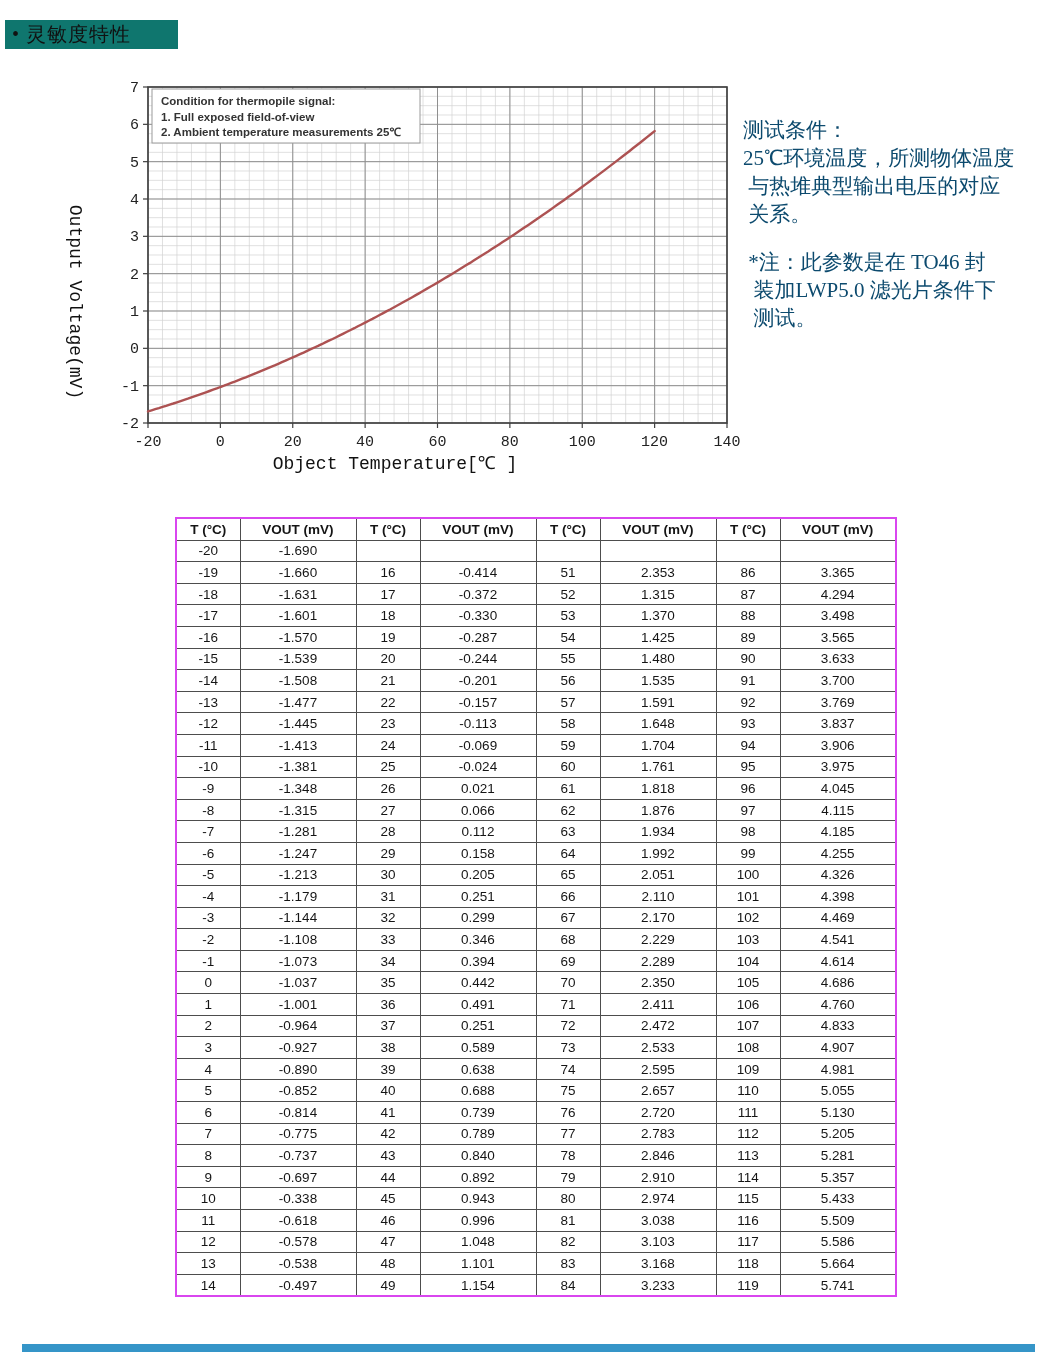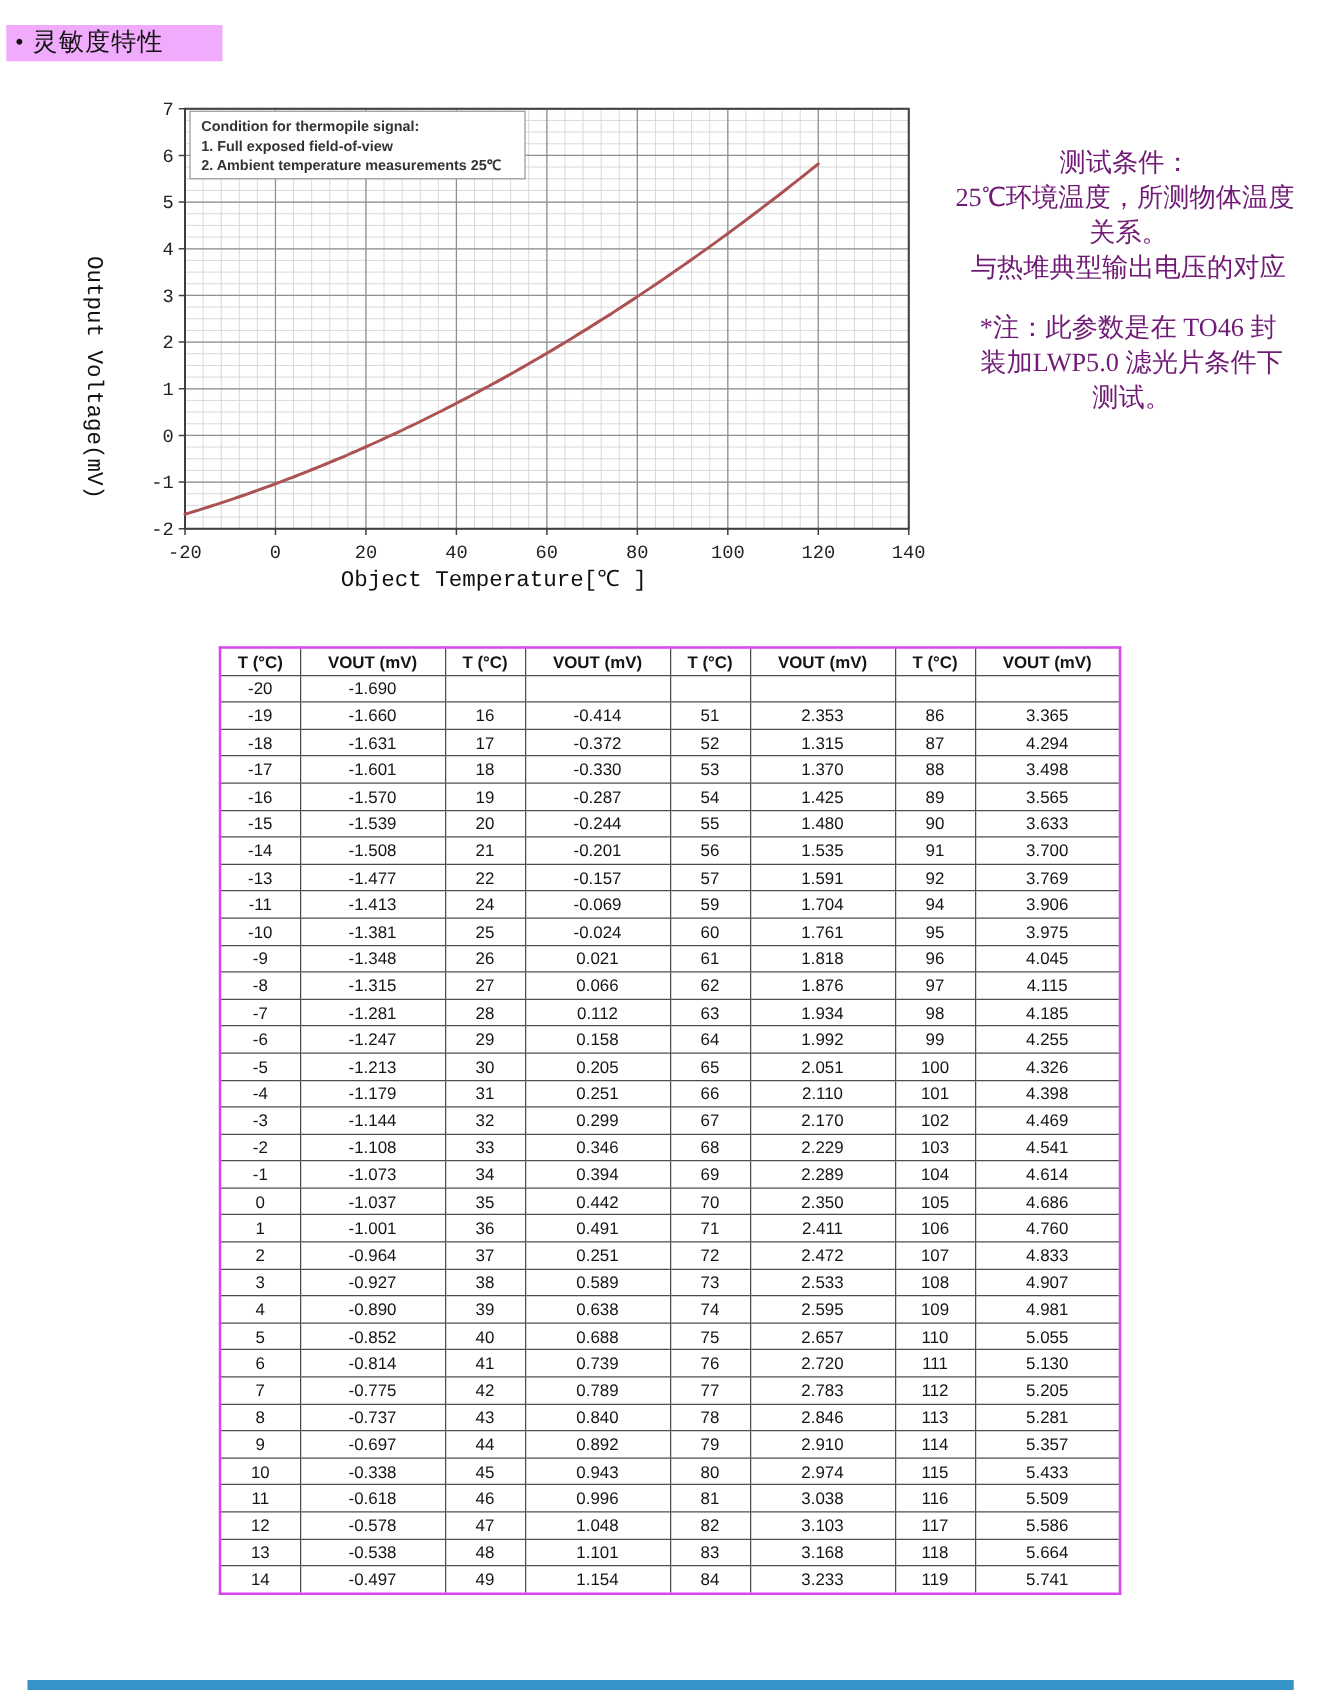--- a/index.html
+++ b/index.html
@@ -5,33 +5,33 @@
   html,body { margin:0; padding:0; }
   body {
     width:1057px; height:1355px; position:relative;
     background:#ffffff; overflow:hidden;
     font-family:"Liberation Sans", sans-serif;
     color:#111;
   }
   .title-bar {
     position:absolute; left:5px; top:20px;
     width:173px; height:29px; box-sizing:border-box;
-    background:#f0abfc;
+    background:#0f766e;
     font-family:"Liberation Serif", serif;
     font-size:20px; line-height:29px; padding-left:7px;
     color:#111; letter-spacing:1px;
   }
   .chart-figure { position:absolute; left:45px; top:72px; width:700px; height:420px; }
   .tick-label { font-family:"Liberation Mono", monospace; font-size:15px; fill:#222; }
   .axis-title { font-family:"Liberation Mono", monospace; font-size:18px; fill:#111; }
   .anno-text  { font-family:"Liberation Sans", sans-serif; font-size:11.5px; fill:#333; font-weight:bold; }
   .notes {
     position:absolute; left:743px; top:116px; width:314px;
     font-family:"Liberation Serif", serif;
-    font-size:21px; line-height:28px; color:#701a75;text-align:center;
+    font-size:21px; line-height:28px; color:#0c4a6e;
   }
   .note-line { white-space:pre; min-height:20px; }
   .data-table {
     position:absolute; left:175px; top:517px;
     border-collapse:collapse; table-layout:fixed;
     font-size:13.5px; color:#151515;
     border:2px solid #d946ef;
   }
   .data-table th, .data-table td {
     border:1px solid #4d4d4d; height:20.6px; padding:0;
@@ -194,22 +194,22 @@
       <text x="116" y="64" class="anno-text">2.  Ambient temperature measurements 25℃</text>
       <text x="350" y="397" text-anchor="middle" class="axis-title">Object Temperature[℃ ]</text>
       <text x="25" y="230" text-anchor="middle" class="axis-title" transform="rotate(90 25 230)">Output Voltage(mV)</text>
       <polyline points="103.0,339.4 106.6,338.3 110.2,337.2 113.9,336.1 117.5,334.9 121.1,333.8 124.7,332.6 128.3,331.5 131.9,330.3 135.6,329.1 139.2,327.9 142.8,326.7 146.4,325.4 150.0,324.2 153.7,322.9 157.3,321.6 160.9,320.3 164.5,319.0 168.1,317.7 171.8,316.4 175.4,315.0 179.0,313.7 182.6,312.3 186.2,310.9 189.8,309.6 193.5,308.1 197.1,306.7 200.7,305.3 204.3,303.8 207.9,302.4 211.6,300.9 215.2,299.4 218.8,297.9 222.4,296.4 226.0,294.9 229.7,293.4 233.3,291.8 236.9,290.2 240.5,288.7 244.1,287.0 247.8,285.4 251.4,283.8 255.0,282.2 258.6,280.6 262.2,278.9 265.8,277.2 269.5,275.5 273.1,273.9 276.7,272.2 280.3,270.4 283.9,268.7 287.6,267.0 291.2,265.2 294.8,263.4 298.4,261.6 302.0,259.8 305.6,258.0 309.3,256.2 312.9,254.3 316.5,252.5 320.1,250.6 323.7,248.7 327.4,246.9 331.0,245.0 334.6,243.0 338.2,241.1 341.8,239.1 345.5,237.2 349.1,235.2 352.7,233.3 356.3,231.3 359.9,229.3 363.6,227.2 367.2,225.2 370.8,223.1 374.4,221.1 378.0,219.0 381.6,216.9 385.3,214.8 388.9,212.7 392.5,210.6 396.1,208.5 399.7,206.3 403.4,204.1 407.0,202.0 410.6,199.8 414.2,197.6 417.8,195.3 421.4,193.1 425.1,190.9 428.7,188.6 432.3,186.3 435.9,184.0 439.5,181.8 443.2,179.5 446.8,177.1 450.4,174.8 454.0,172.4 457.6,170.1 461.3,167.7 464.9,165.3 468.5,162.9 472.1,160.5 475.7,158.1 479.4,155.6 483.0,153.2 486.6,150.7 490.2,148.2 493.8,145.7 497.4,143.2 501.1,140.7 504.7,138.2 508.3,135.6 511.9,133.1 515.5,130.5 519.2,127.9 522.8,125.3 526.4,122.7 530.0,120.1 533.6,117.5 537.3,114.8 540.9,112.1 544.5,109.5 548.1,106.8 551.7,104.1 555.3,101.4 559.0,98.6 562.6,95.9 566.2,93.1 569.8,90.4 573.4,87.6 577.1,84.8 580.7,82.0 584.3,79.2 587.9,76.3 591.5,73.5 595.1,70.7 598.8,67.8 602.4,64.9 606.0,62.0 609.6,59.1" fill="none" stroke="#ad5252" stroke-width="2.4" stroke-linecap="round"></polyline>
     </svg>
 </div>
 
 <div class="notes">
     <div class="note-line">测试条件：</div>
     <div class="note-line">25℃环境温度，所测物体温度</div>
+    <div class="note-line"> 与热堆典型输出电压的对应</div>
     <div class="note-line"> 关系。</div>
-    <div class="note-line"> 与热堆典型输出电压的对应</div>
     <div class="note-line"></div>
     <div class="note-line"> *注：此参数是在 TO46 封</div>
     <div class="note-line">  装加LWP5.0 滤光片条件下</div>
     <div class="note-line">  测试。</div>
   </div>
 
 <table class="data-table">
   <colgroup>
     <col class="col-t">
       <col class="col-v">
@@ -307,20 +307,30 @@
         <td>-13</td>
         <td>-1.477</td>
         <td>22</td>
         <td>-0.157</td>
         <td>57</td>
         <td>1.591</td>
         <td>92</td>
         <td>3.769</td>
       </tr>
       <tr>
+        <td>-12</td>
+        <td>-1.445</td>
+        <td>23</td>
+        <td>-0.113</td>
+        <td>58</td>
+        <td>1.648</td>
+        <td>93</td>
+        <td>3.837</td>
+      </tr>
+      <tr>
         <td>-11</td>
         <td>-1.413</td>
         <td>24</td>
         <td>-0.069</td>
         <td>59</td>
         <td>1.704</td>
         <td>94</td>
         <td>3.906</td>
       </tr>
       <tr>

